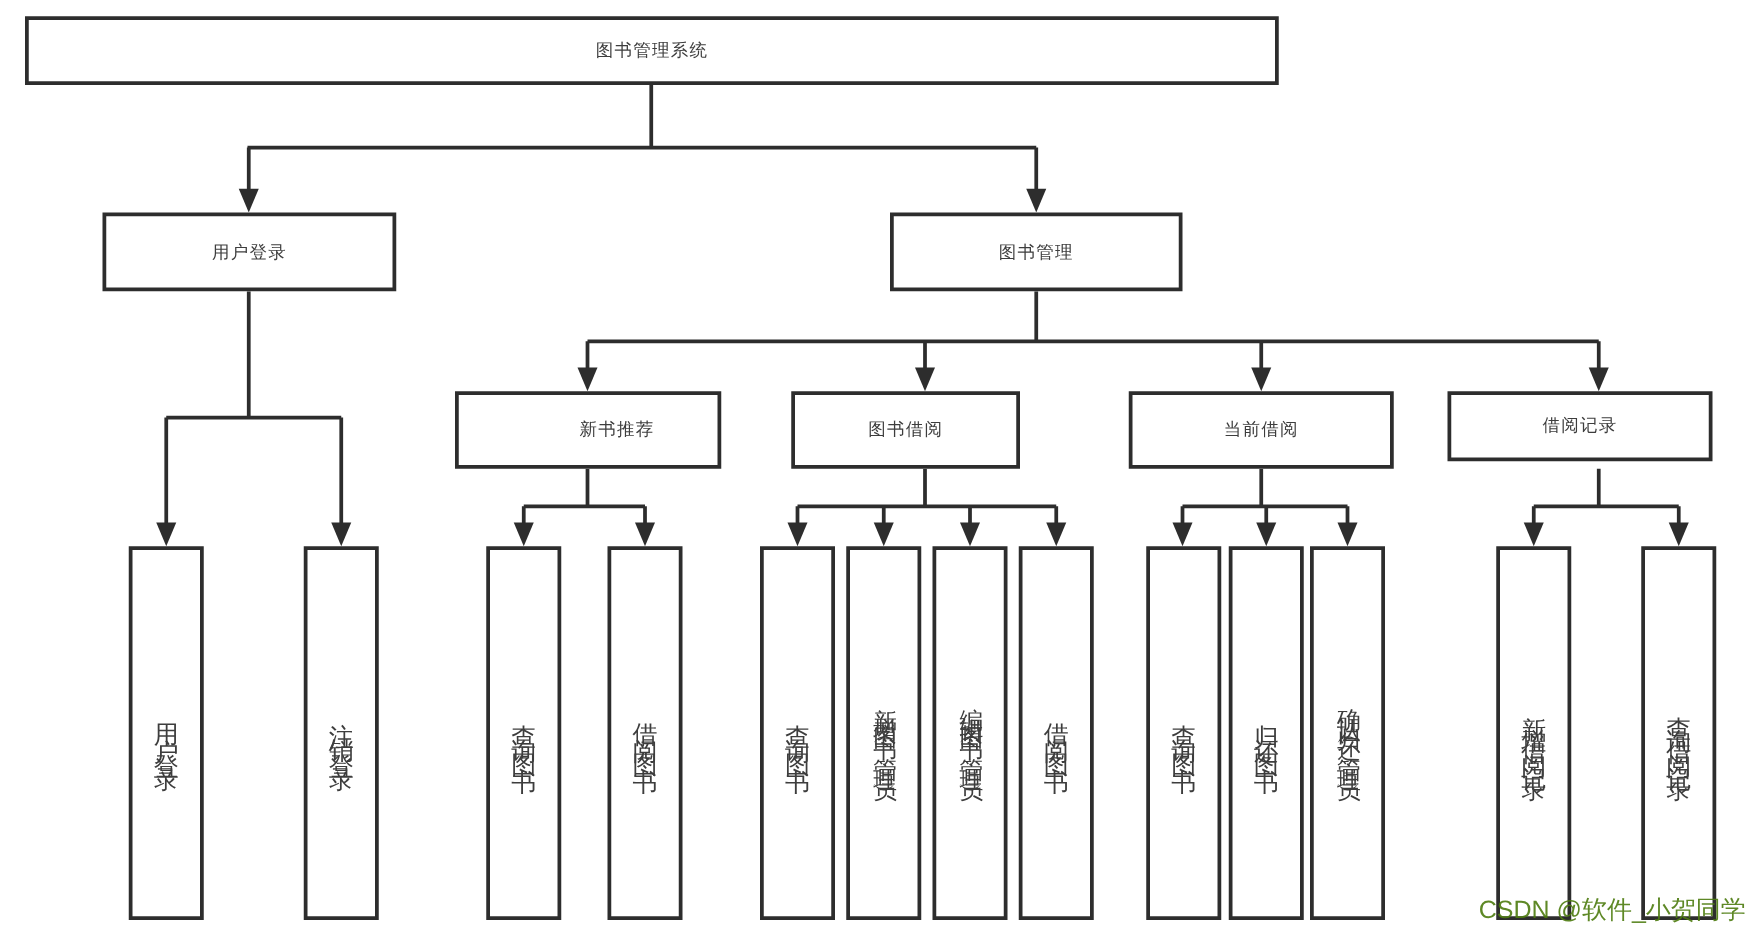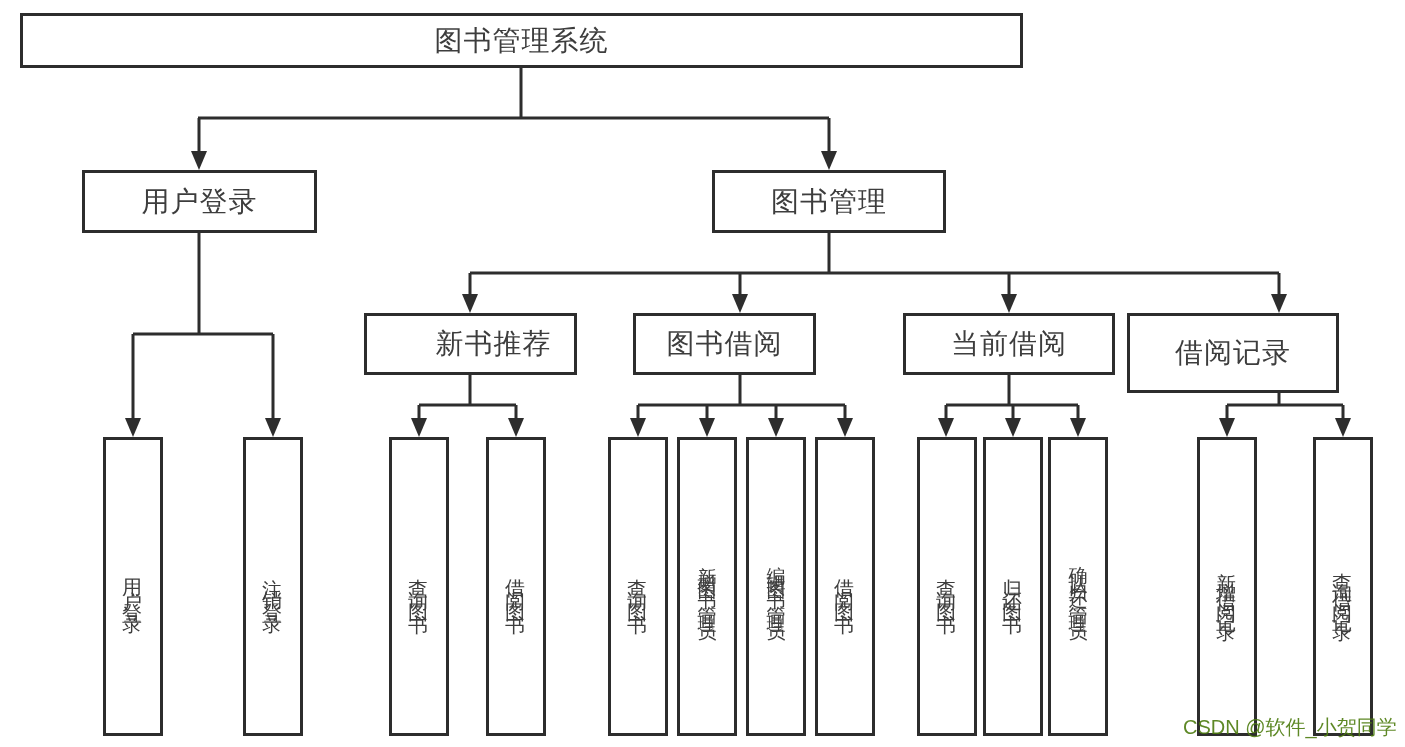--- a/index.html
+++ b/index.html
@@ -25,21 +25,21 @@
     position: absolute;
     box-sizing: border-box;
     border: 3px solid #2d2d2d;
     background: #ffffff;
     display: flex;
     align-items: center;
     justify-content: center;
     z-index: 1;
   }
   .hlabel {
-    font-size: 28px;
+    font-size: 14px;
     letter-spacing: 1px;
     color: #3d3d3d;
     white-space: nowrap;
   }
   .vbox {
     position: absolute;
     top: 437px;
     width: 60px;
     height: 299px;
     box-sizing: border-box;
@@ -122,21 +122,21 @@
 
   <div class="hbox" style="left:364px; top:313px; width:213px; height:62px;padding-left:46px;">
     <span class="hlabel">新书推荐</span>
   </div>
   <div class="hbox" style="left:633px; top:313px; width:183px; height:62px;">
     <span class="hlabel">图书借阅</span>
   </div>
   <div class="hbox" style="left:903px; top:313px; width:212px; height:62px;">
     <span class="hlabel">当前借阅</span>
   </div>
-  <div class="hbox" style="left:1127px; top:313px; width:212px; height:80px;">
+  <div class="hbox" style="left:1158px; top:313px; width:212px; height:56px;">
     <span class="hlabel">借阅记录</span>
   </div>
 
   <div class="vbox" style="left:103px;">
     <span class="vlabel">用户登录</span>
   </div>
   <div class="vbox" style="left:243px;">
     <span class="vlabel">注销登录</span>
   </div>
 

